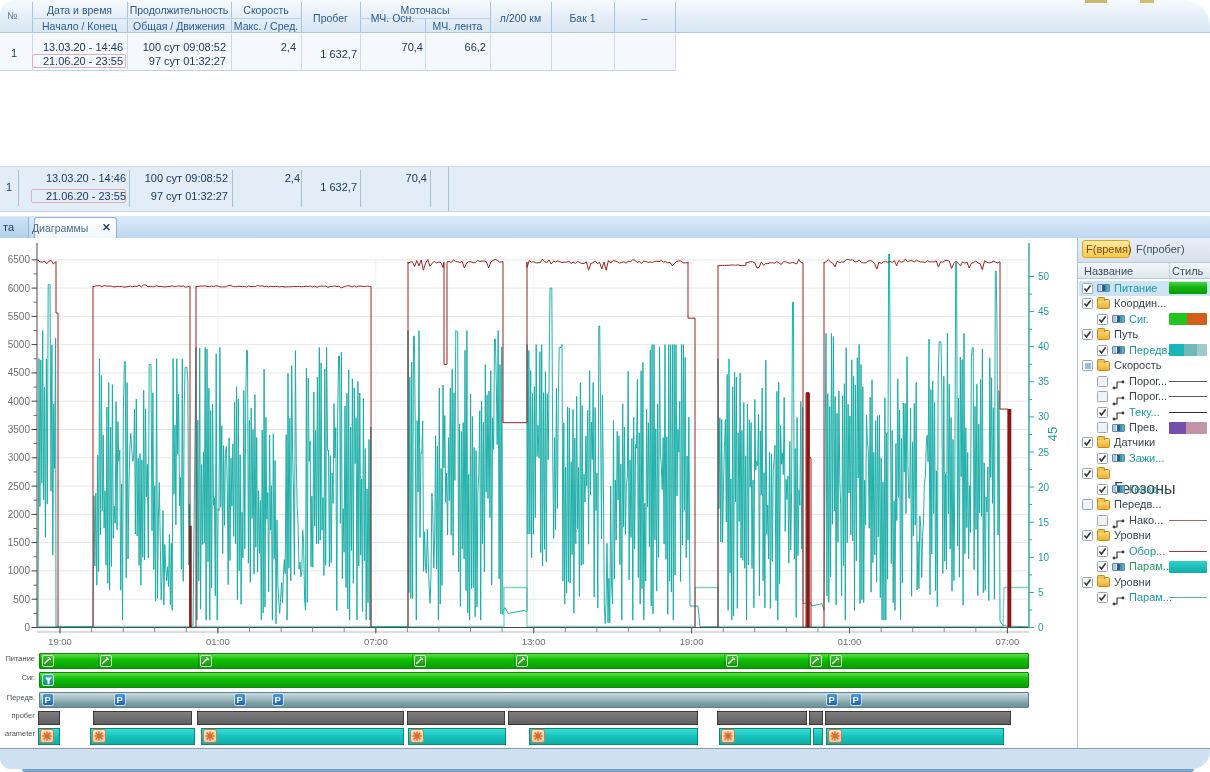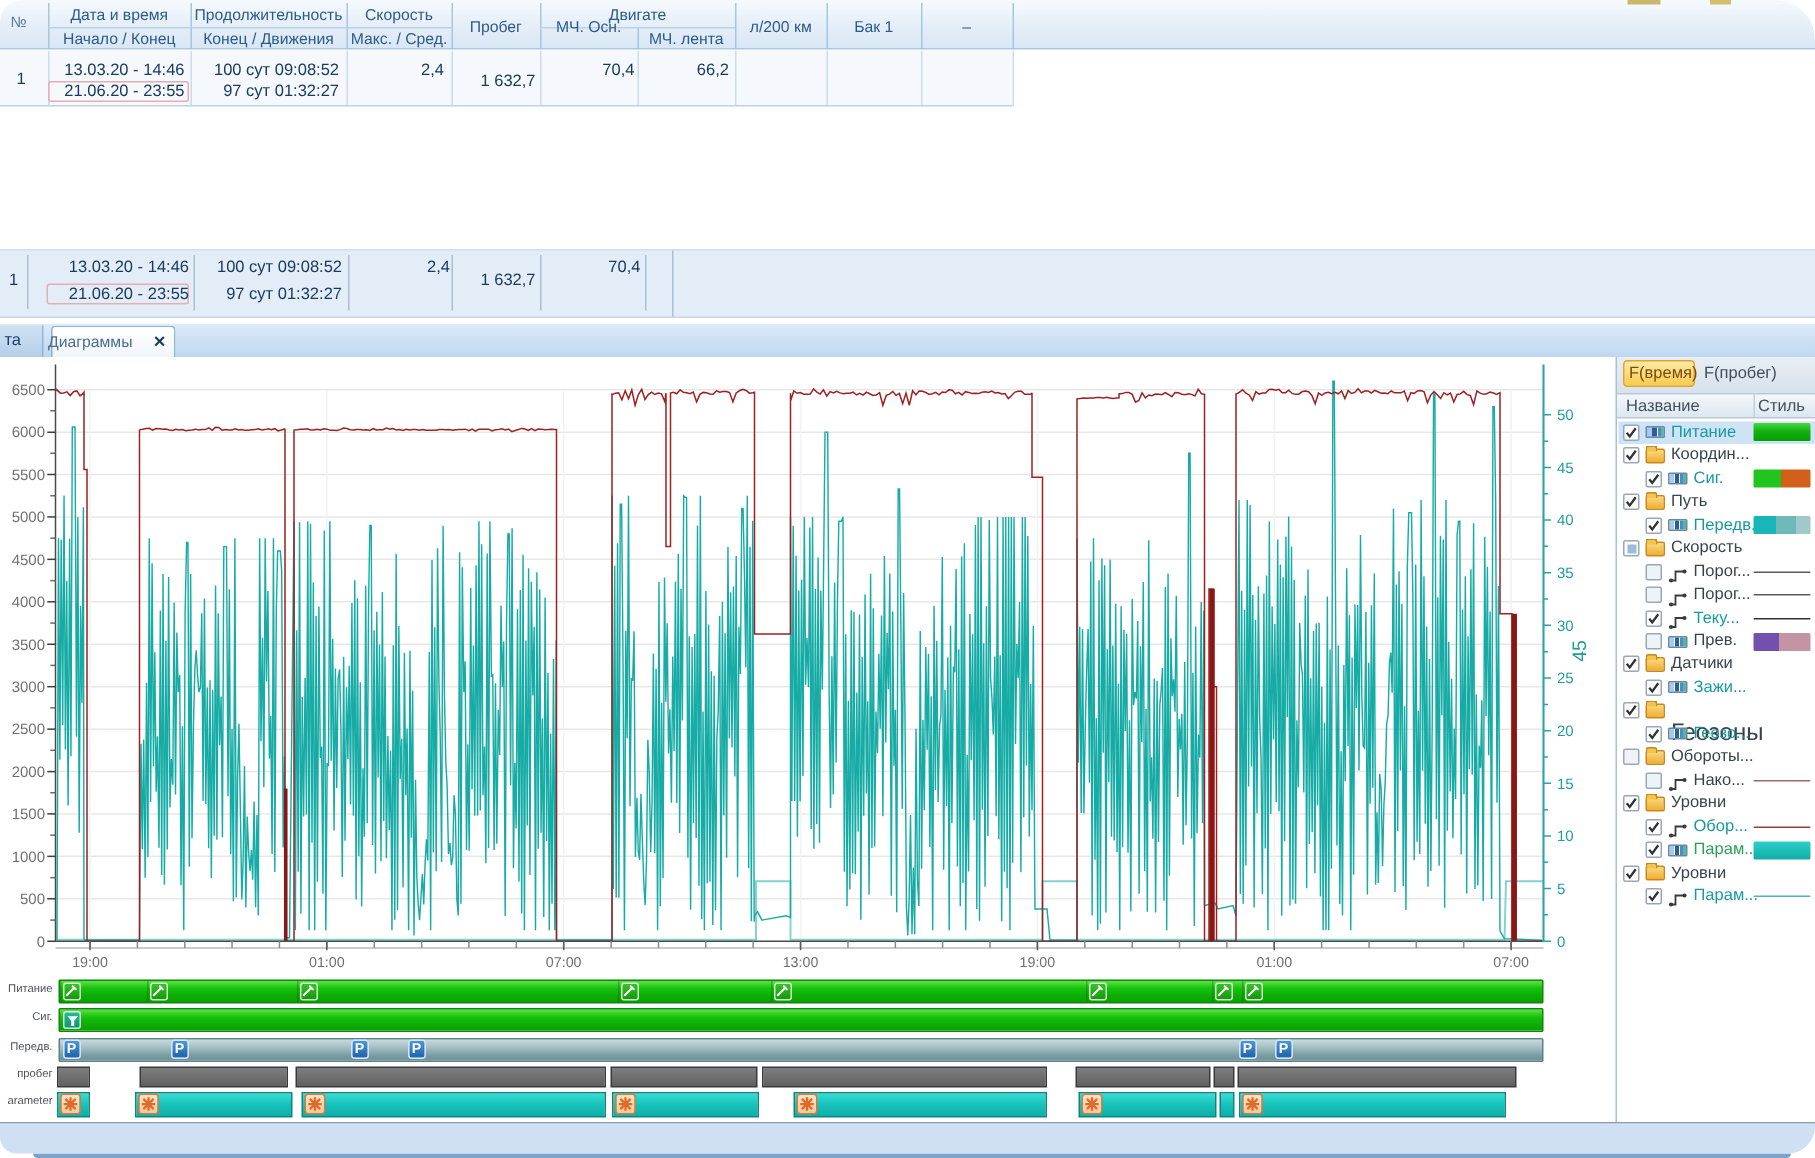--- a/index.html
+++ b/index.html
@@ -36,25 +36,25 @@
 <div style="position:absolute;left:425px;top:18px;width:1px;height:15px;background:#a9c4e0"></div>
 <div style="position:absolute;left:490px;top:2px;width:1px;height:31px;background:#a9c4e0"></div>
 <div style="position:absolute;left:551px;top:2px;width:1px;height:31px;background:#a9c4e0"></div>
 <div style="position:absolute;left:614px;top:2px;width:1px;height:31px;background:#a9c4e0"></div>
 <div style="position:absolute;left:675px;top:2px;width:1px;height:31px;background:#a9c4e0"></div>
 <div style="position:absolute;left:32px;top:18px;width:269px;height:1px;background:#bcd2e8"></div>
 <div style="position:absolute;left:360px;top:18px;width:130px;height:1px;background:#bcd2e8"></div>
 <div class="ht" style="left:79.5px;top:4px">Дата и время</div>
 <div class="ht" style="left:79.5px;top:20px">Начало / Конец</div>
 <div class="ht" style="left:179.0px;top:4px">Продолжительность</div>
-<div class="ht" style="left:179.0px;top:20px">Конец / Движения</div>
+<div class="ht" style="left:179.0px;top:20px">Общая / Движения</div>
 <div class="ht" style="left:266.0px;top:4px">Скорость</div>
 <div class="ht" style="left:266.0px;top:20px">Макс. / Сред.</div>
 <div class="ht" style="left:330.5px;top:12px">Пробег</div>
-<div class="ht" style="left:425.0px;top:4px">Двигате</div>
+<div class="ht" style="left:425.0px;top:4px">Моточасы</div>
 <div class="ht" style="left:392.5px;top:12px">МЧ. Осн.</div>
 <div class="ht" style="left:457.5px;top:20px">МЧ. лента</div>
 <div class="ht" style="left:520.5px;top:12px">л/200 км</div>
 <div class="ht" style="left:582.5px;top:12px">Бак 1</div>
 <div class="ht" style="left:644.5px;top:12px">–</div>
 <div style="position:absolute;left:7px;top:10px;font-size:10px;color:#5a7a9a">№</div>
 <div style="position:absolute;left:0;top:34px;width:675px;height:37px;background:#f5f9fd;border-bottom:1px solid #bdd2e8"></div>
 <div style="position:absolute;left:32px;top:34px;width:1px;height:37px;background:#ccdcee"></div>
 <div style="position:absolute;left:127px;top:34px;width:1px;height:37px;background:#ccdcee"></div>
 <div style="position:absolute;left:231px;top:34px;width:1px;height:37px;background:#ccdcee"></div>
@@ -483,21 +483,21 @@
 <div style="position:absolute;left:1114px;top:480px;font-size:16px;color:#38444c;white-space:nowrap">Геозоны</div>
 <span class="cb" style="left:1097px;top:483.8px">
       <svg width="9" height="9" viewBox="0 0 9 9" style="position:absolute;left:0;top:0">
         <polyline points="1.5,4.5 3.5,7 7.5,1.5" fill="none" stroke="#2e3235" stroke-width="1.5"></polyline>
       </svg>
     </span>
 <span class="sbar" style="left:1112px;top:485.3px"></span>
 <div style="position:absolute;left:1129px;top:482.8px;font-size:11px;color:#1899a0;white-space:nowrap">Геозо...</div>
 <span class="cb cbu" style="left:1082px;top:499.2px"></span>
 <span class="fold" style="left:1097px;top:499.7px"></span>
-<div style="position:absolute;left:1114px;top:498.2px;font-size:11px;color:#38444c;white-space:nowrap">Обороты...</div>
+<div style="position:absolute;left:1114px;top:498.2px;font-size:11px;color:#38444c;white-space:nowrap">Передв...</div>
 <span class="cb cbu" style="left:1097px;top:514.7px"></span>
 <span style="position:absolute;left:1112px;top:515.2px"><svg width="13" height="11" viewBox="0 0 13 11">
         <path d="M2 9 L5 9 L5 3 L11 3" stroke="#3a3a3a" stroke-width="1.2" fill="none"></path>
         <circle cx="2" cy="9" r="1.4" fill="#3a3a3a"></circle>
         <circle cx="11" cy="3" r="1.4" fill="#3a3a3a"></circle>
       </svg></span>
 <div style="position:absolute;left:1129px;top:513.7px;font-size:11px;color:#38444c;white-space:nowrap">Нако...</div>
 <div class="sw" style="top:519.7px;height:1.4px;background:#a06868"></div>
 <span class="cb" style="left:1082px;top:530.1px">
       <svg width="9" height="9" viewBox="0 0 9 9" style="position:absolute;left:0;top:0">

